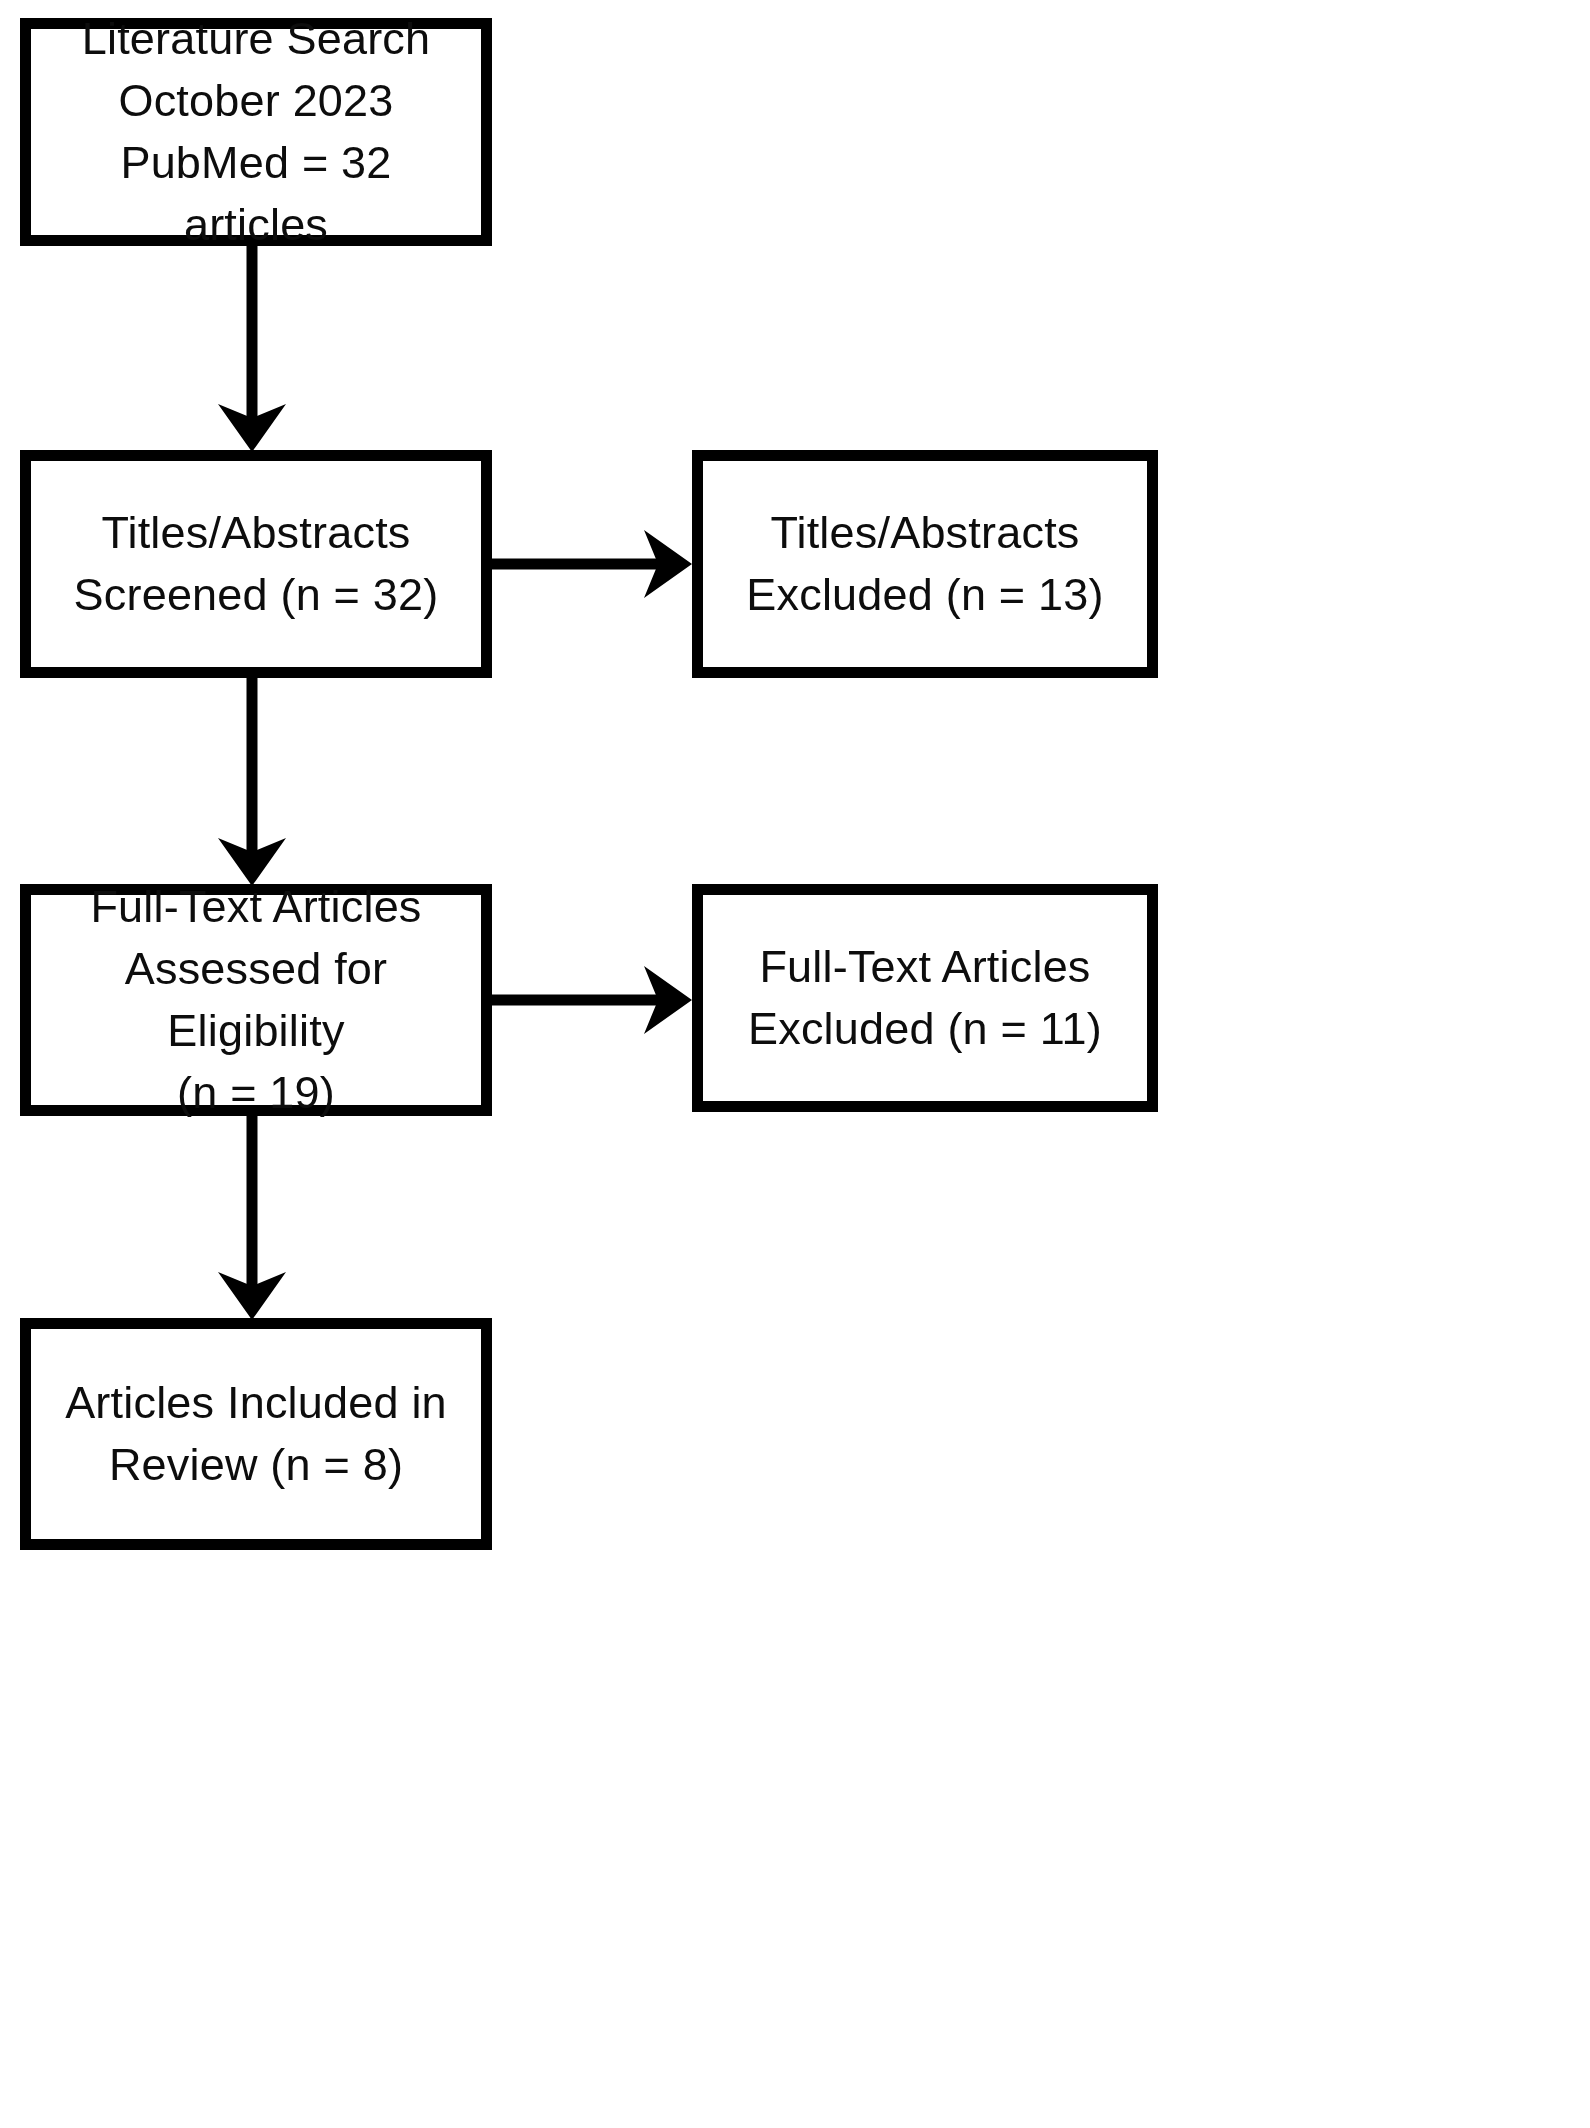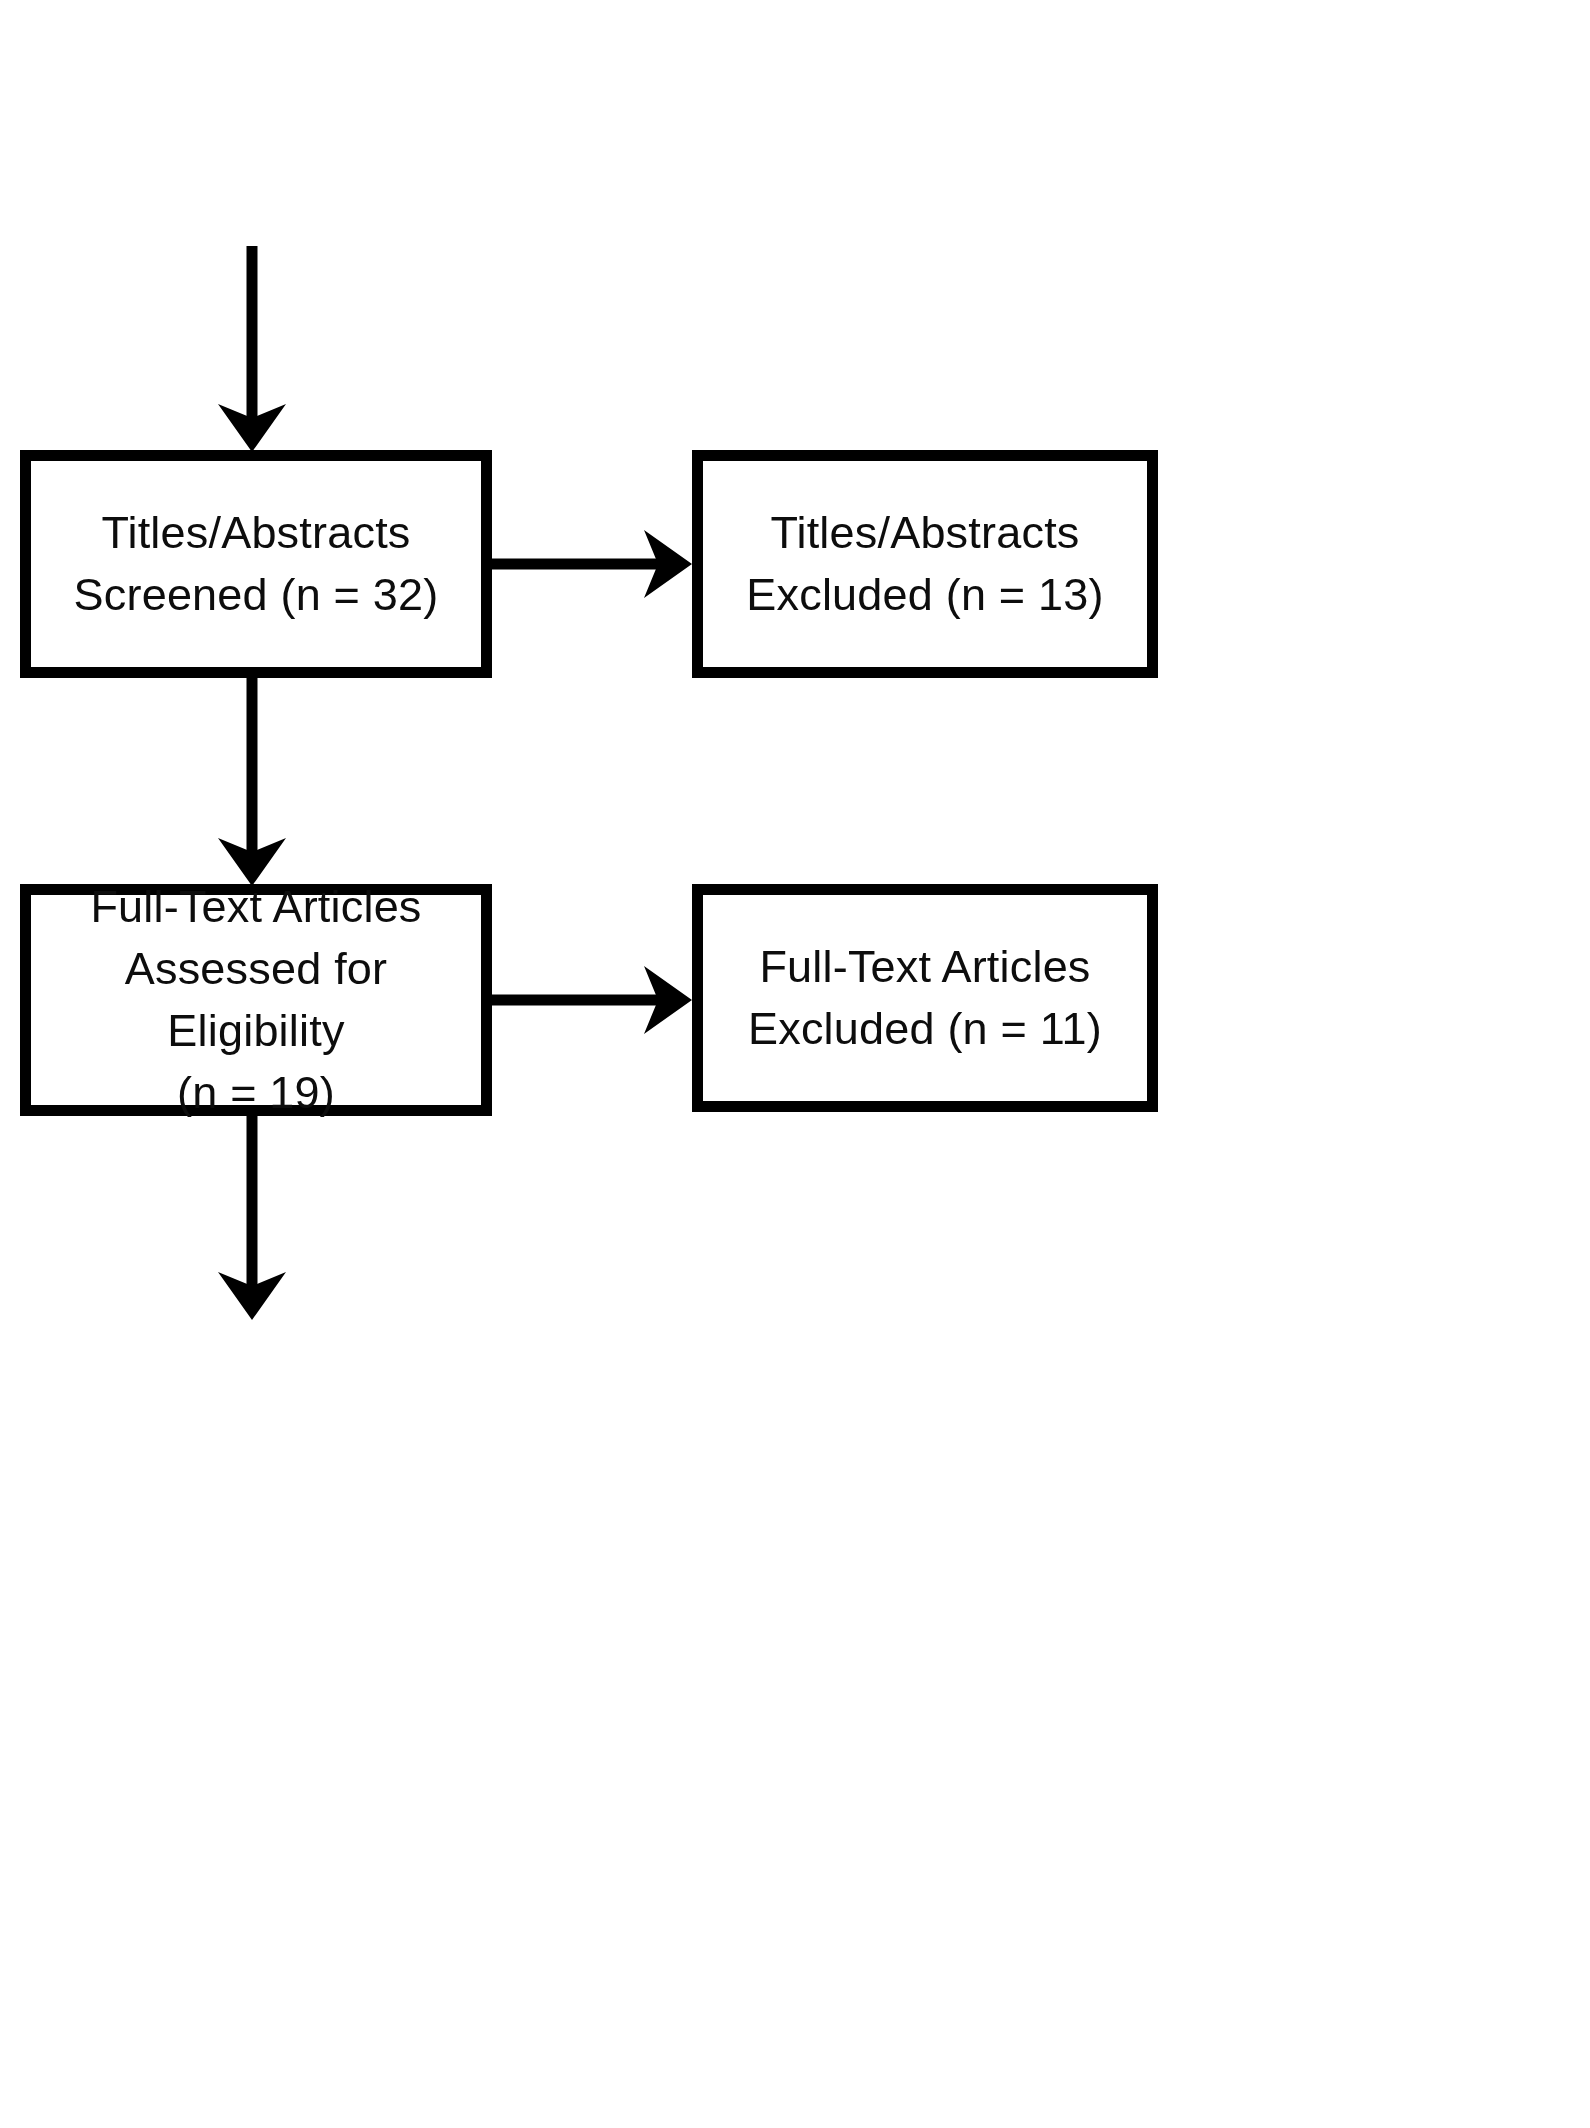--- a/index.html
+++ b/index.html
@@ -91,20 +91,25 @@
       <line class="arrow-line" x1="492" y1="1000" x2="658" y2="1000"></line>
       <path class="arrow-head" d="M 692 1000 L 644 966 L 658 1000 L 644 1034 Z"></path>
     </g>
 
     <g>
       <line class="arrow-line" x1="252" y1="1116" x2="252" y2="1298"></line>
       <path class="arrow-head" d="M 252 1320 L 218 1272 L 252 1286 L 286 1272 Z"></path>
     </g>
   </svg>
 
+  <div class="node" id="node-search">
+    <div class="node-text">Literature Search
+October 2023
+PubMed = 32 articles</div>
+  </div>
 
   <div class="node" id="node-screened">
     <div class="node-text">Titles/Abstracts
 Screened (n = 32)</div>
   </div>
 
   <div class="node" id="node-titles-excluded">
     <div class="node-text">Titles/Abstracts
 Excluded (n = 13)</div>
   </div>
@@ -113,14 +118,18 @@
     <div class="node-text">Full-Text Articles
 Assessed for Eligibility
 (n = 19)</div>
   </div>
 
   <div class="node" id="node-ft-excluded">
     <div class="node-text">Full-Text Articles
 Excluded (n = 11)</div>
   </div>
 
+  <div class="node" id="node-included">
+    <div class="node-text">Articles Included in
+Review (n = 8)</div>
+  </div>
 
 </div>
 
 </body></html>

